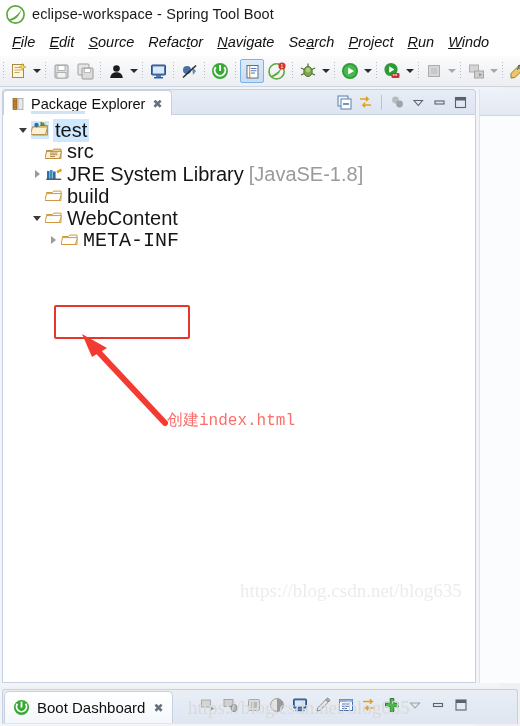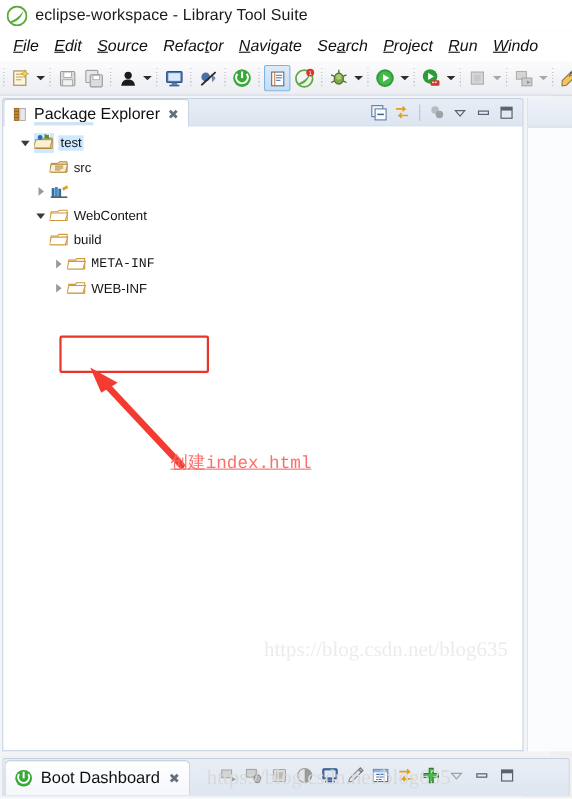--- a/index.html
+++ b/index.html
@@ -190,21 +190,21 @@
     content: ""; width: 0; height: 0;
     border-top: 4.5px solid transparent;
     border-bottom: 4.5px solid transparent;
     border-left: 5px solid #9a9a9a;
   }
   .tree-icon {
     width: 18px; height: 18px; flex: none; margin-right: 4px;
     position: relative;
   }
   .tree-label {
-    font-size: 12px; color: #151515;
+    font-size: 20px; color: #151515;
   }
   .tree-label .suffix { color: #9a9a9a; margin-left: 5px; }
   .row-sel .tree-label {
     background: #cde8ff;
     padding: 0 2px;
   }
   .row-sel .tree-icon { background: #cde8ff; }
 
   
   .redbox {
@@ -281,21 +281,21 @@
 <div id="app">
 
   <div class="titlebar">
     <span class="sts-logo">
       <svg width="19" height="19" viewBox="0 0 19 19">
         <circle cx="9.5" cy="9.5" r="8.6" fill="none" stroke="#5caa3c" stroke-width="1.7"></circle>
         <path d="M3.3 14.5 C7 13 12 10.5 15.2 4.6 C14 11 9.5 14.8 4.6 15.8 Z" fill="#5caa3c"></path>
         <path d="M2.2 12.2 C6 12.5 10 10 13.5 5.8" fill="none" stroke="#ffffff" stroke-width="1.1"></path>
       </svg>
     </span>
-    <span class="title-text">eclipse-workspace - Library Tool Suite</span>
+    <span class="title-text">eclipse-workspace - Spring Tool Boot</span>
   </div>
 
   <div class="menubar">
     <span class="menu-item"><u>F</u><span>ile</span></span>
     <span class="menu-item"><u>E</u>dit</span>
     <span class="menu-item"><u>S</u>ource</span>
     <span class="menu-item">Refac<u>t</u>or</span>
     <span class="menu-item"><u>N</u>avigate</span>
     <span class="menu-item">Se<u>a</u>rch</span>
     <span class="menu-item"><u>P</u>roject</span>
@@ -516,21 +516,21 @@
                 <path d="M1.5 6 h6 l1.5 -1.5 h7.5 v9.5 h-15 z" fill="#f6d99a" stroke="#b08b3c" stroke-width=".9"></path>
                 <path d="M1.5 6 h15 l-2 7.5 h-15 z" fill="#fbf0d3" stroke="#b08b3c" stroke-width=".9"></path>
                 <circle cx="5.5" cy="4" r="2.2" fill="#2b6cb0"></circle>
                 <rect x="9.5" y="1" width="5" height="4" fill="#4f8f3d"></rect>
                 <path d="M11 1 l3 0 0 3" fill="none" stroke="#ffffff" stroke-width="1"></path>
               </svg>
             </span>
             <span class="tree-label"><span>test</span></span>
           </div>
 
-          <div class="tree-row" style="padding-left:42px;">
+          <div class="tree-row" style="padding-left:42px;align-items:flex-end;">
             <span class="tree-icon">
               <svg width="18" height="18" viewBox="0 0 18 18">
                 <path d="M1.5 5.5 h6 l1.3 -1.4 h7.2 v9.4 h-14.5 z" fill="#f6d99a" stroke="#b08b3c" stroke-width=".9"></path>
                 <path d="M1.5 6.4 h15 l-2 7.1 h-14.5 z" fill="#fbf0d3" stroke="#b08b3c" stroke-width=".9"></path>
                 <rect x="5" y="7.6" width="7.5" height=".9" fill="#a9803a"></rect>
                 <rect x="5" y="9.3" width="7.5" height=".9" fill="#a9803a"></rect>
                 <rect x="5" y="11" width="5" height=".9" fill="#a9803a"></rect>
               </svg>
             </span>
             <span class="tree-label"><span>src</span></span>
@@ -540,74 +540,65 @@
             <span class="twisty closed"></span>
             <span class="tree-icon">
               <svg width="18" height="18" viewBox="0 0 18 18">
                 <rect x="2" y="6" width="2.6" height="8" fill="#2f6fa8"></rect>
                 <rect x="5" y="5" width="2.6" height="9" fill="#3f8fbd"></rect>
                 <rect x="8" y="6.5" width="2.6" height="7.5" fill="#2f6fa8"></rect>
                 <path d="M11.5 6 l4.5 -2.5 1 2.5 -4.5 2.5 z" fill="#e3a020"></path>
                 <rect x="1.2" y="13.6" width="15" height="1.3" fill="#4a4a4a"></rect>
               </svg>
             </span>
+            <span class="tree-label"><span>JRE System Library</span><span class="suffix">[JavaSE-1.8]</span></span>
+          </div>
+
+          <div class="tree-row" style="padding-left:42px;">
+            <span class="tree-icon">
+              <svg width="18" height="18" viewBox="0 0 18 18">
+                <path d="M1.5 5.5 h6 l1.3 -1.4 h7.2 v9.4 h-14.5 z" fill="#ffffff" stroke="#cf9a3c" stroke-width="1"></path>
+                <path d="M1.5 6.6 h15 l-2.1 6.9 h-14.4 z" fill="#ffffff" stroke="#cf9a3c" stroke-width="1"></path>
+              </svg>
+            </span>
+            <span class="tree-label"><span>build</span></span>
           </div>
 
           <div class="tree-row" style="padding-left:26px;">
             <span class="twisty open"></span>
             <span class="tree-icon">
               <svg width="18" height="18" viewBox="0 0 18 18">
                 <path d="M1.5 5.5 h6 l1.3 -1.4 h7.2 v9.4 h-14.5 z" fill="#ffffff" stroke="#cf9a3c" stroke-width="1"></path>
                 <path d="M1.5 6.6 h15 l-2.1 6.9 h-14.4 z" fill="#ffffff" stroke="#cf9a3c" stroke-width="1"></path>
               </svg>
             </span>
             <span class="tree-label"><span>WebContent</span></span>
           </div>
 
-          <div class="tree-row" style="padding-left:42px;">
-            <span class="tree-icon">
-              <svg width="18" height="18" viewBox="0 0 18 18">
-                <path d="M1.5 5.5 h6 l1.3 -1.4 h7.2 v9.4 h-14.5 z" fill="#ffffff" stroke="#cf9a3c" stroke-width="1"></path>
-                <path d="M1.5 6.6 h15 l-2.1 6.9 h-14.4 z" fill="#ffffff" stroke="#cf9a3c" stroke-width="1"></path>
-              </svg>
-            </span>
-            <span class="tree-label"><span>build</span></span>
-          </div>
-
           <div class="tree-row" style="padding-left:42px;font-family:Liberation Mono, monospace;">
             <span class="twisty closed"></span>
             <span class="tree-icon">
               <svg width="18" height="18" viewBox="0 0 18 18">
                 <path d="M1.5 5.5 h6 l1.3 -1.4 h7.2 v9.4 h-14.5 z" fill="#ffffff" stroke="#cf9a3c" stroke-width="1"></path>
                 <path d="M1.5 6.6 h15 l-2.1 6.9 h-14.4 z" fill="#ffffff" stroke="#cf9a3c" stroke-width="1"></path>
               </svg>
             </span>
             <span class="tree-label"><span>META-INF</span></span>
           </div>
 
-          <div class="tree-row" style="padding-left:42px;">
-            <span class="twisty closed"></span>
-            <span class="tree-icon">
-              <svg width="18" height="18" viewBox="0 0 18 18">
-                <path d="M1.5 5.5 h6 l1.3 -1.4 h7.2 v9.4 h-14.5 z" fill="#ffffff" stroke="#cf9a3c" stroke-width="1"></path>
-                <path d="M1.5 6.6 h15 l-2.1 6.9 h-14.4 z" fill="#ffffff" stroke="#cf9a3c" stroke-width="1"></path>
-              </svg>
-            </span>
-            <span class="tree-label"><span>WEB-INF</span></span>
-          </div>
 
 
           <div class="redbox" style="left:51px; top:190px; width:132px; height:30px;"></div>
 
           <svg class="annot-arrow" style="position:absolute; left:70px; top:214px;" width="120" height="110" viewBox="0 0 120 110">
             <line x1="92" y1="94" x2="19" y2="16" stroke="#f43b32" stroke-width="6" stroke-linecap="round"></line>
             <path d="M9 5 L34 19 L19 28 Z" fill="#f43b32"></path>
           </svg>
 
-          <div class="annot-text" style="left:152px; top:295px;text-decoration:underline;">创建index.html</div>
+          <div class="annot-text" style="left:164px; top:295px;">创建index.html</div>
         </div>
       </div>
     </div>
   </div>
 
   <div class="wm-right">https://blog.csdn.net/blog635</div>
 
   <div class="bottom-stack">
     <div class="bottom-tabbar">
       <div class="bottom-tab">

